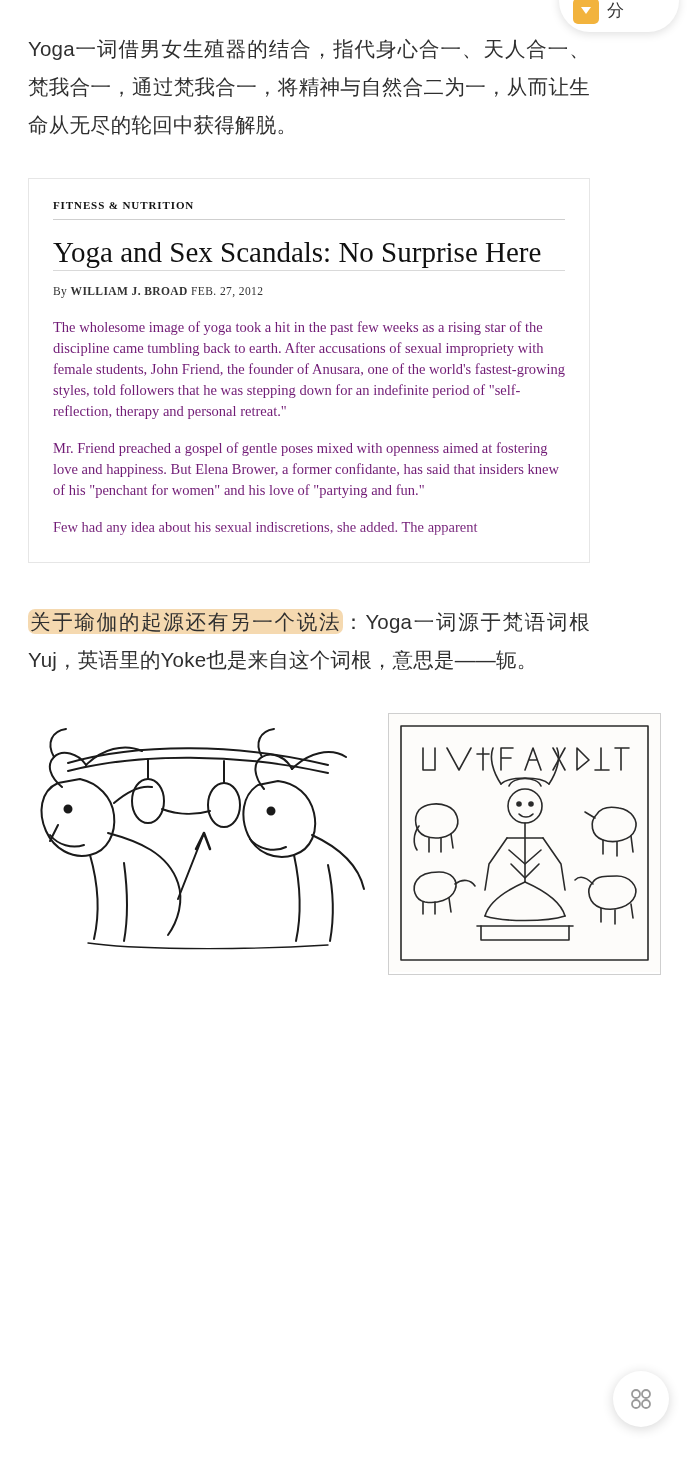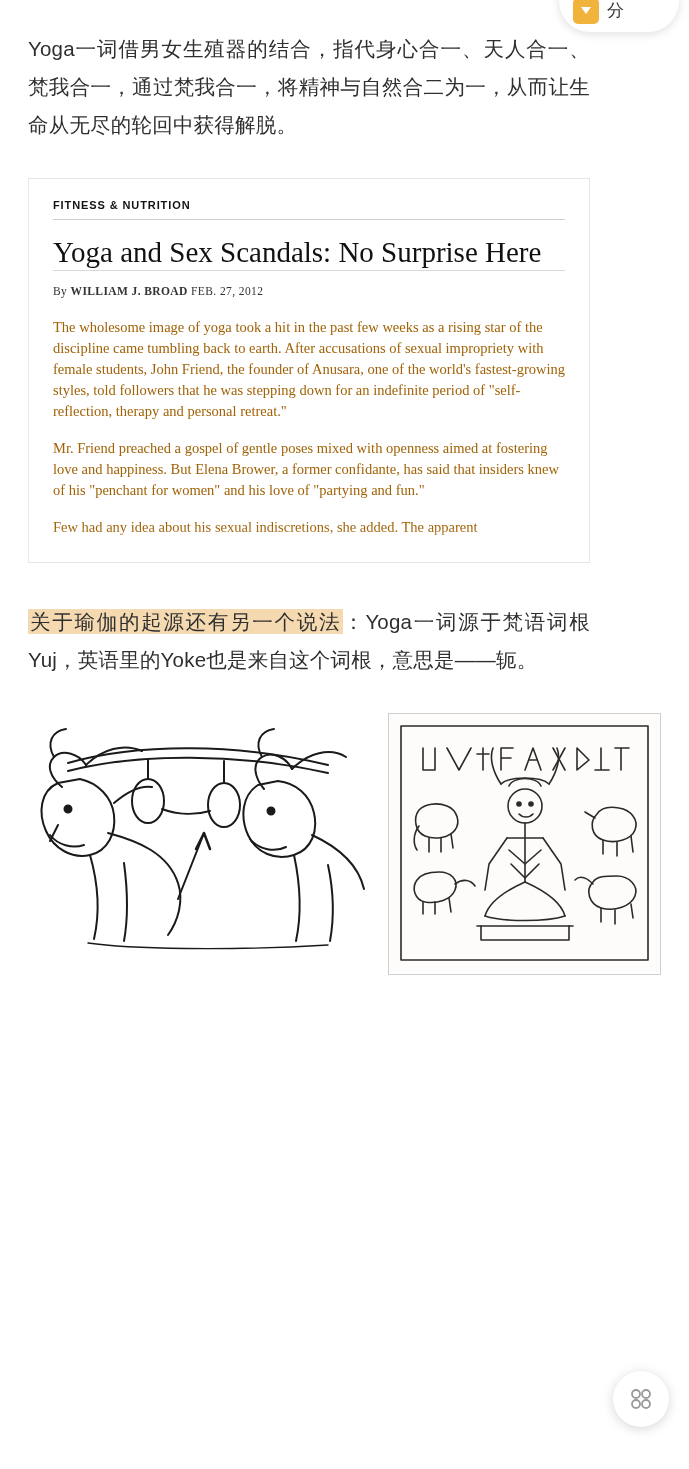--- a/index.html
+++ b/index.html
@@ -63,36 +63,37 @@
     margin: 0 0 34px 0;
     font-size: 20.5px;
     line-height: 38px;
     color: #2f2f2f;
     letter-spacing: 0.2px;
     text-align: justify;
   }
   .hl {
     background: #f5d9b0;
     padding: 1px 2px;
+    border-radius: 7px;
   }
 
   
   .clipping {
     margin: 6px 0 40px 0;
     background: #ffffff;
     border: 1px solid #e6e6e6;
     padding: 20px 24px 0 24px;
     box-sizing: border-box;
     width: 100%;
     height: 385px;
     overflow: hidden;
     position: relative;
   }
   .clip-kicker {
-    font-family: Liberation Sans, sans-serif;
+    font-family: Liberation Serif, serif;
     font-weight: bold;
     font-size: 11px;
     letter-spacing: 0.9px;
     color: #121212;
     padding-bottom: 8px;
     border-bottom: 1px solid #cfcfcf;
     margin-bottom: 14px;
   }
   .clip-title {
     font-family: "Liberation Serif", serif;
@@ -108,21 +109,21 @@
     font-size: 11.5px;
     letter-spacing: 0.4px;
     color: #333;
     margin-bottom: 20px;
   }
   .clip-byline .author { font-weight: bold; margin-top: 32px; }
   .clip-body p {
     font-family: "Liberation Serif", serif;
     font-size: 14.5px;
     line-height: 21px;
-    color: #a16207;
+    color: #701a75;
     margin: 0 0 16px 0;
   }
   .clip-fade {
     position: absolute;
     left: 0; right: 0; bottom: 0;
     height: 34px;
     background: linear-gradient(to bottom, rgba(255,255,255,0), #ffffff 85%);
   }
 
   

